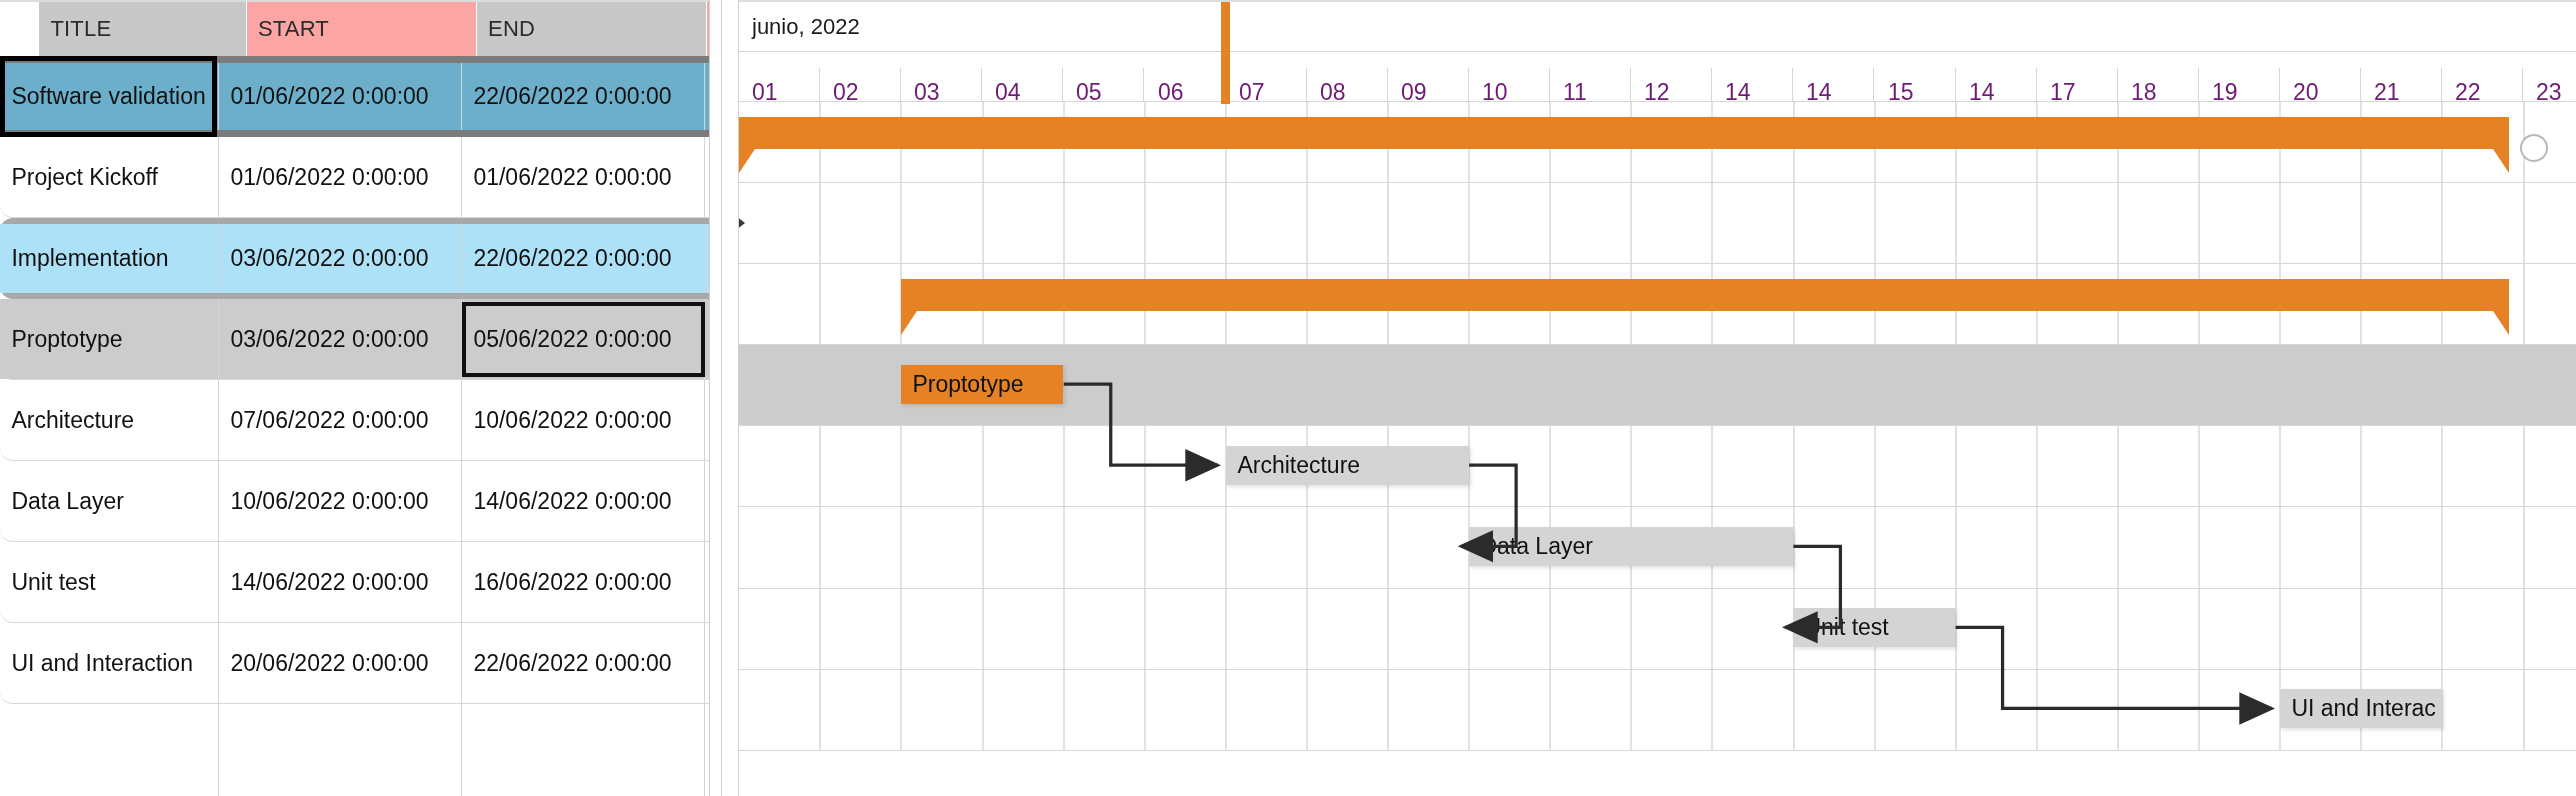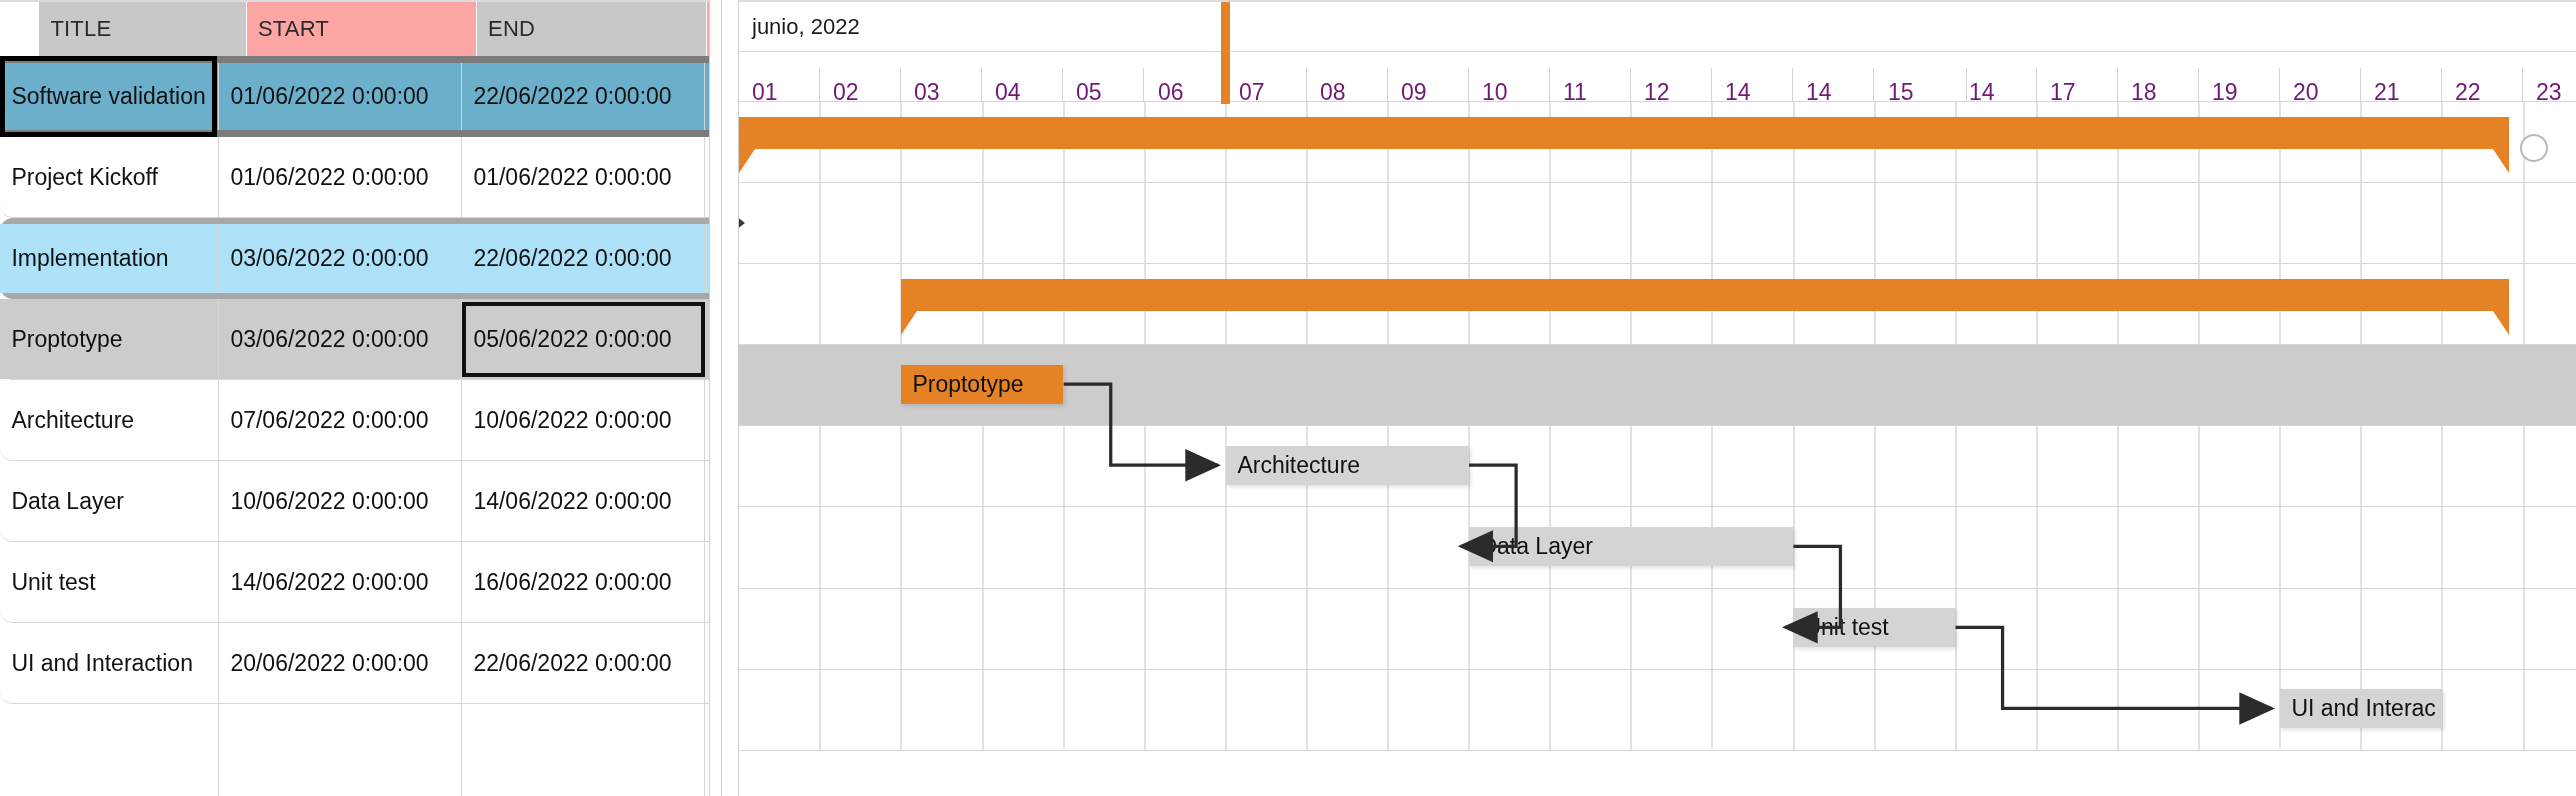--- a/index.html
+++ b/index.html
@@ -372,21 +372,21 @@
         <div class="day" style="left: 324px; width: 81px;">05</div>
         <div class="day" style="left: 406px; width: 81px;">06</div>
         <div class="day" style="left: 487px; width: 81px;">07</div>
         <div class="day" style="left: 568px; width: 81px;">08</div>
         <div class="day" style="left: 649px; width: 81px;">09</div>
         <div class="day" style="left: 730px; width: 81px;">10</div>
         <div class="day" style="left: 811px; width: 81px;">11</div>
         <div class="day" style="left: 892px; width: 81px;">12</div>
         <div class="day" style="left: 973px; width: 81px;">14</div>
         <div class="day" style="left: 1054px; width: 81px;">14</div>
-        <div class="day" style="left: 1136px; width: 92px; text-align: center;">15</div>
+        <div class="day" style="left: 1136px; width: 81px; text-align: center;">15</div>
         <div class="day" style="left: 1217px; width: 81px;">14</div>
         <div class="day" style="left: 1298px; width: 81px;">17</div>
         <div class="day" style="left: 1379px; width: 81px;">18</div>
         <div class="day" style="left: 1460px; width: 81px;">19</div>
         <div class="day" style="left: 1541px; width: 81px;">20</div>
         <div class="day" style="left: 1622px; width: 81px;">21</div>
         <div class="day" style="left: 1703px; width: 81px;">22</div>
         <div class="day" style="left: 1784px; width: 81px;">23</div>
       </div>
 

